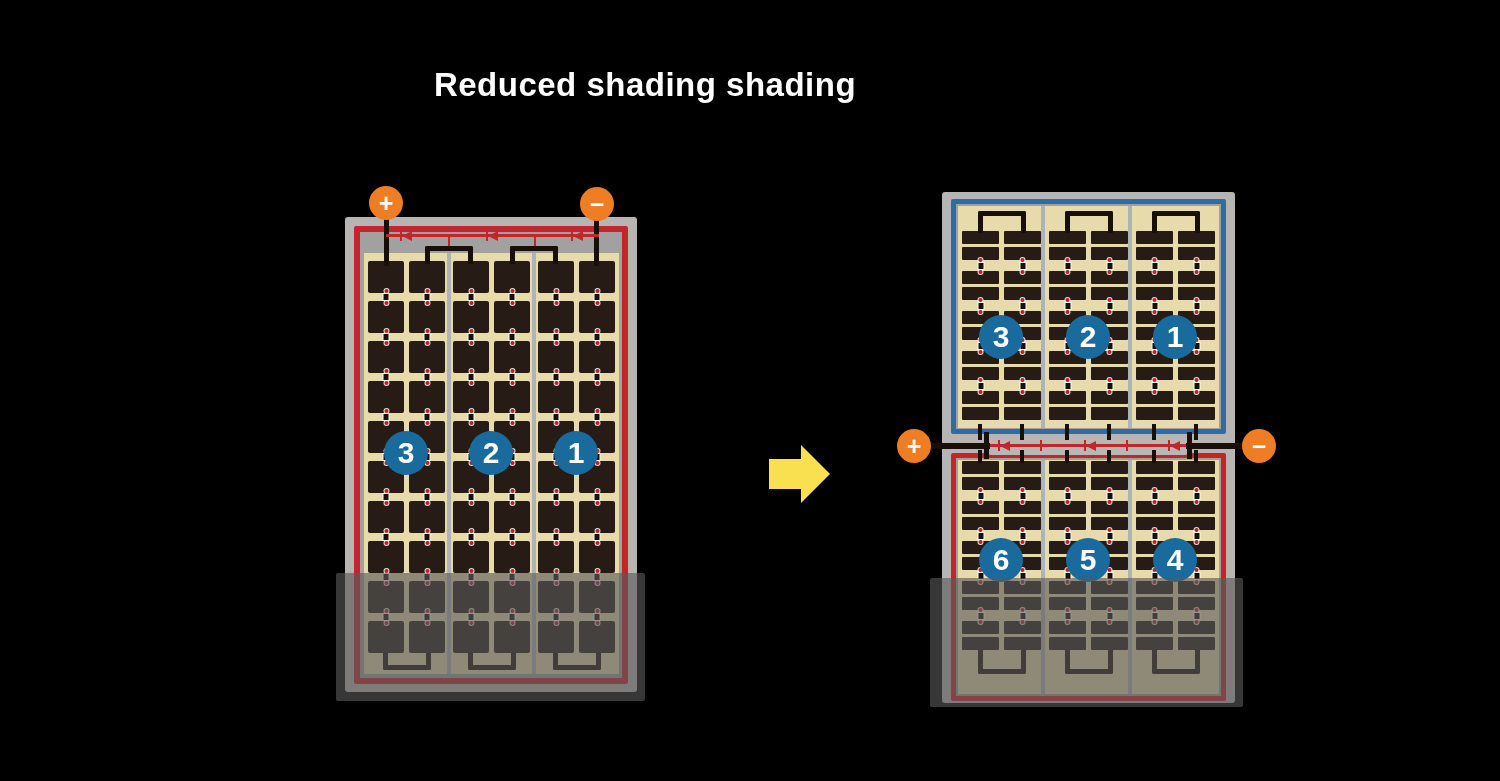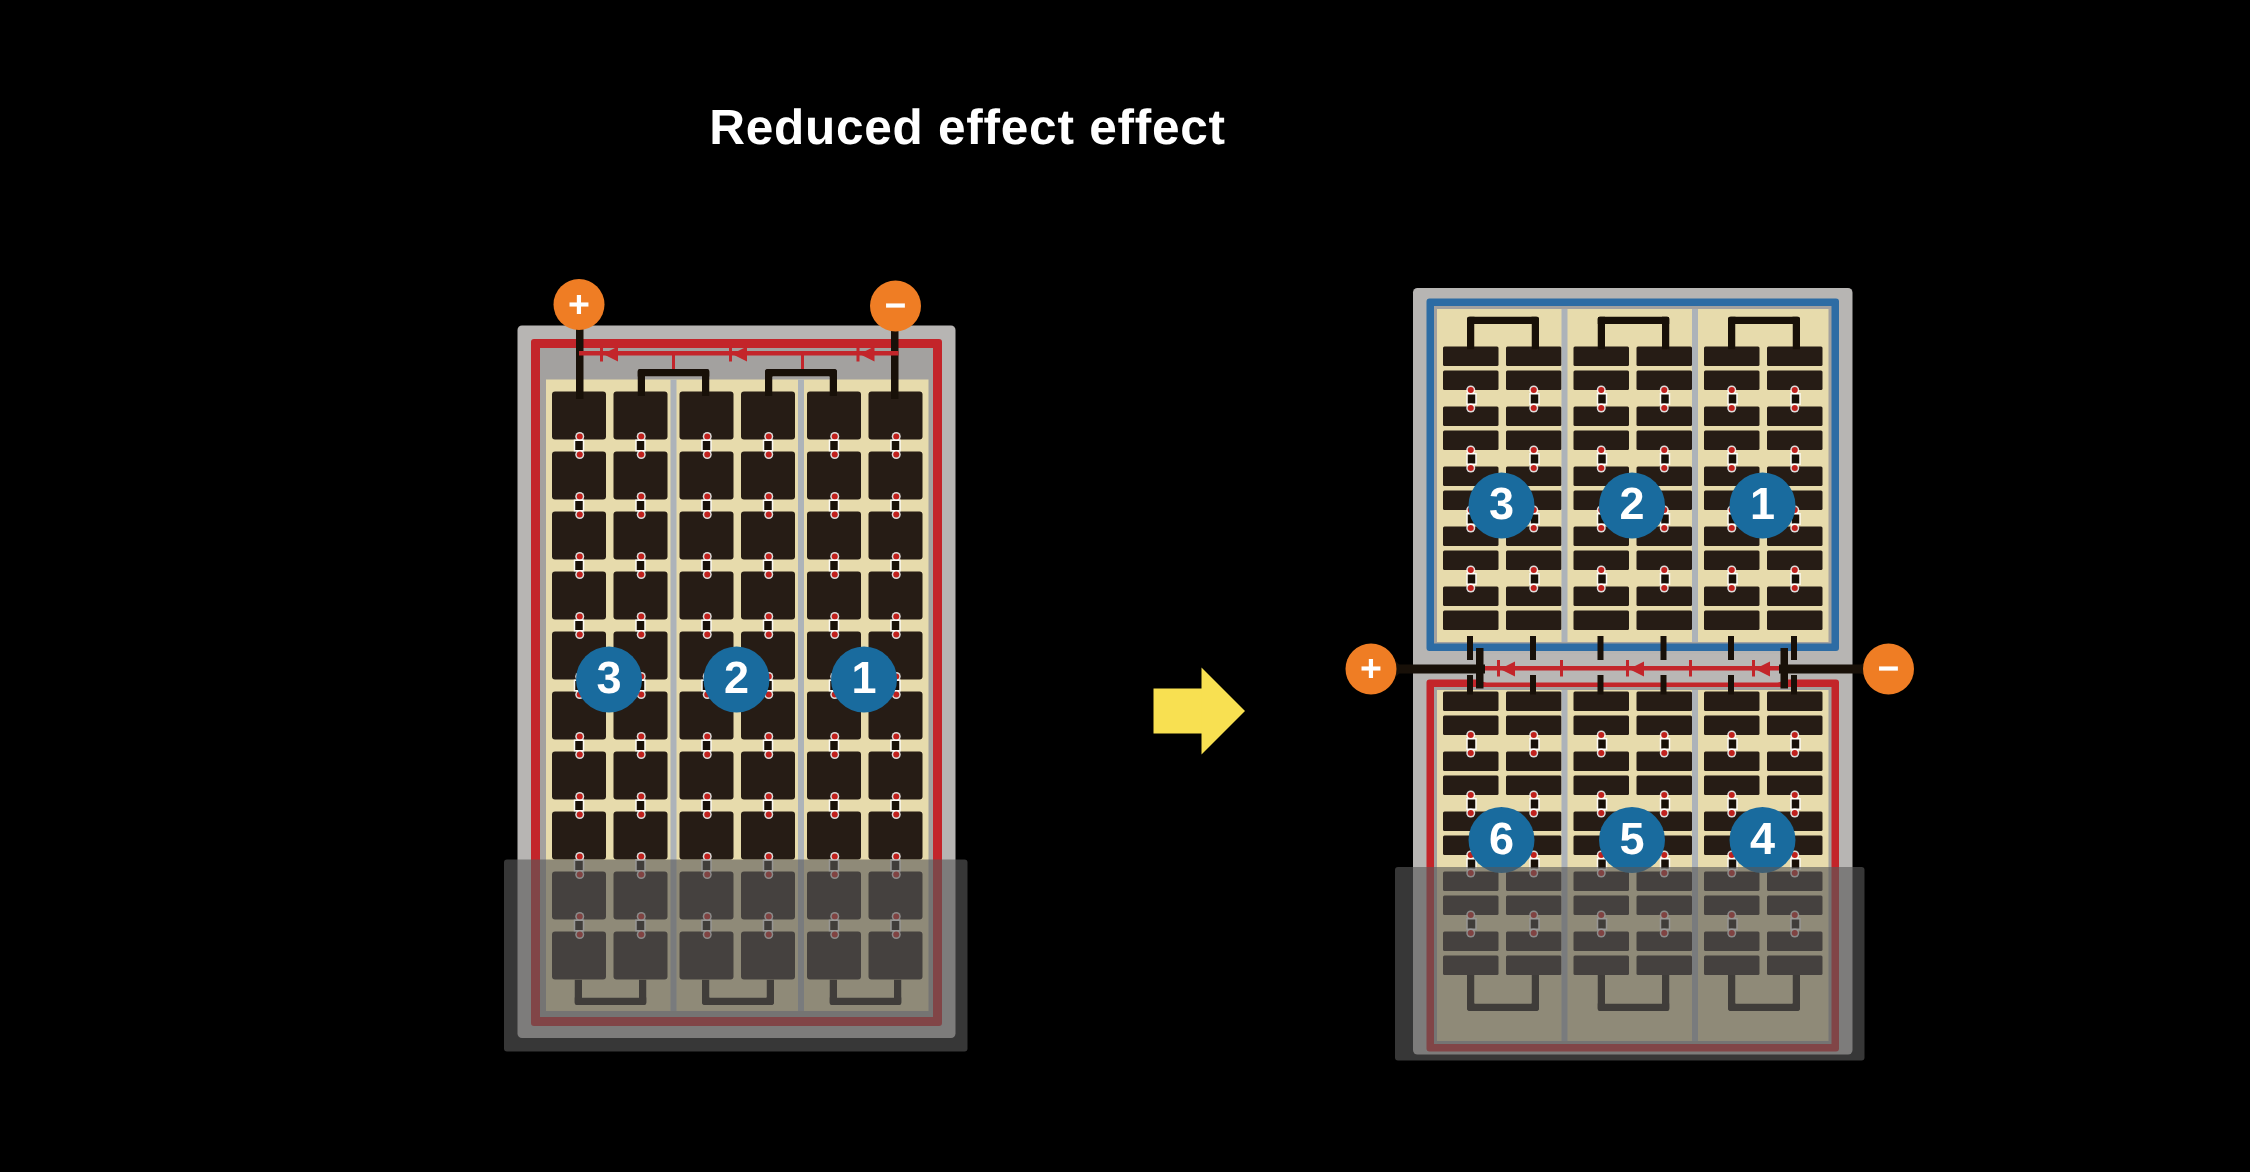--- a/index.html
+++ b/index.html
@@ -58,21 +58,21 @@
 
   .arrow-tail{position:absolute;background:var(--yellow);z-index:2;}
   .arrow-head{position:absolute;width:0;height:0;border-top:29px solid transparent;
               border-bottom:29px solid transparent;border-left:29px solid var(--yellow);z-index:2;}
 </style>
 </head>
 <body>
 
 <div class="stage">
 
-  <div class="title">Reduced effect effect</div>
+  <div class="title">Reduced shading shading</div>
 
   <div>
     <div class="frame" style="left:345px;top:217px;width:292px;height:475px;"></div>
     <div class="redbox" style="left:354px;top:226px;width:274px;height:458px;"></div>
     <div class="tan" style="left:364px;top:253px;width:255px;height:421px;"></div>
 
     <div class="terminal" style="left:369px;top:186px;">
         <span>+</span>
       </div>
     <div class="terminal" style="left:580px;top:187px;">

